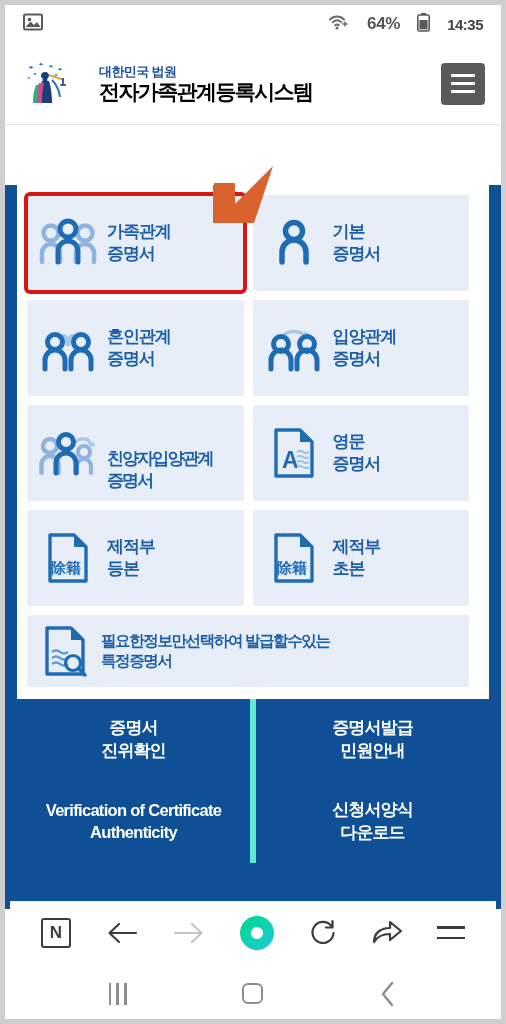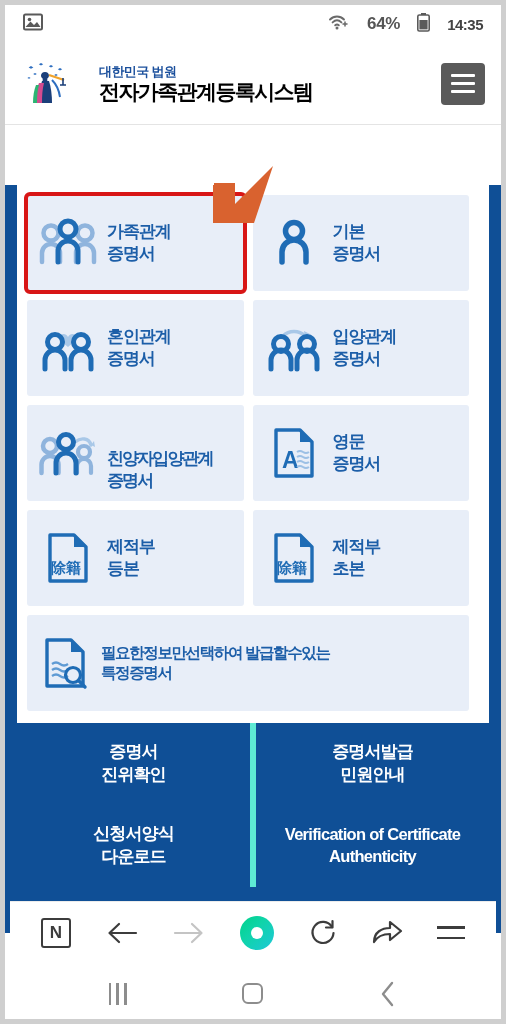--- a/index.html
+++ b/index.html
@@ -48,21 +48,21 @@
   
   .bluebody { background:#0f4f96; padding:0 12px 0 12px; }
   .card {
     background:#ffffff; padding:10px 20px 12px 10px;
   }
   .grid { display:flex; flex-wrap:wrap; gap:9px; }
   .tile {
     width:calc(50% - 4.5px); height:96px; background:#e8eef8; border-radius:3px;
     display:flex; align-items:center; gap:10px; padding:0 12px; cursor:pointer;
   }
-  .tile.wide { width:100%; height:96px; }
+  .tile.wide { width:100%; height:72px; }
   .tile.selected { outline:4px solid #d81616; outline-offset:-1px; }
   .tile-icon { width:58px; height:56px; flex:none; display:flex; align-items:center; justify-content:center; }
   .tile.wide .tile-icon { width:52px; }
   .tile-label { font-size:17px; font-weight:bold; color:#1c5ea8; line-height:1.30; letter-spacing:-1.1px; }
   .tile-label.tight { letter-spacing:-1.9px;margin-top:34px; }
   .tile-label.small { font-size:15.5px; letter-spacing:-1.4px; }
 
   
   .linkpanel { background:#0f4f96; padding:0 0 0 0; }
   .linkrow { display:flex; }
@@ -341,27 +341,27 @@
           <span>증명서</span><br>
           <span>진위확인</span>
         </div>
         <div class="linkcell">
           <span>증명서발급</span><br>
           <span>민원안내</span>
         </div>
       </div>
       <div class="clip">
         <div class="linkrow">
+          <div class="linkcell en">
+            <span>Verification of Certificate</span><br>
+            <span>Authenticity</span>
+          </div>
           <div class="linkcell">
             <span>신청서양식</span><br>
             <span>다운로드</span>
-          </div>
-          <div class="linkcell en">
-            <span>Verification of Certificate</span><br>
-            <span>Authenticity</span>
           </div>
         </div>
       </div>
     </div>
   </div>
 
   <div class="arrow-overlay">
     <svg width="74" height="66" viewBox="0 0 74 66">
       <path d="M70 2 L30 42 L30 20 L12 20 L12 58 L50 58 L30 42" fill="#d9622f"></path>
       <path d="M70 3 L33 40 L33 21 L14 21 L14 56 L49 56 L33 40 Z" fill="#d9622f"></path>

